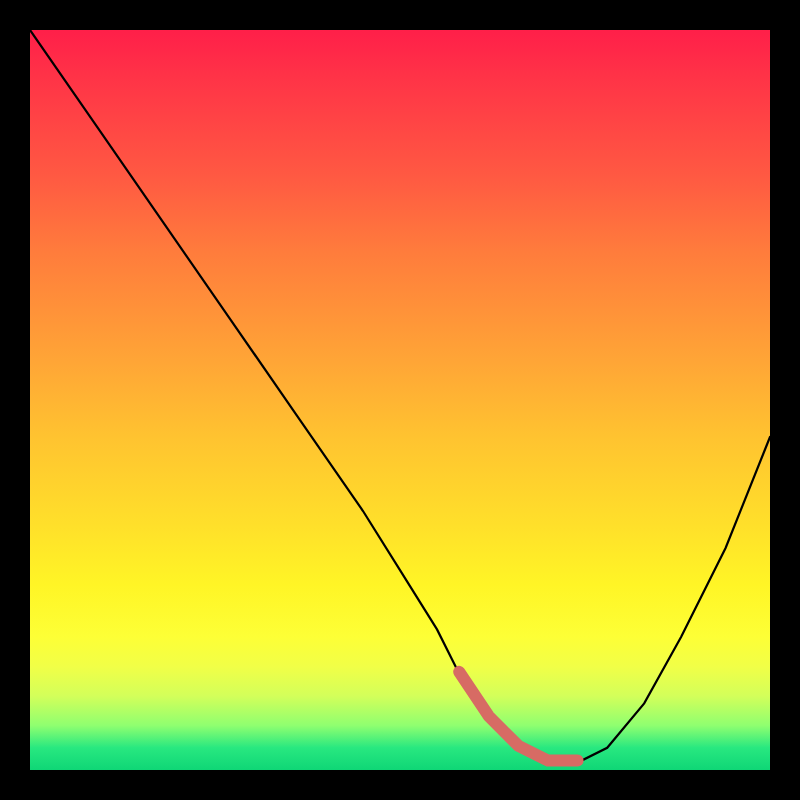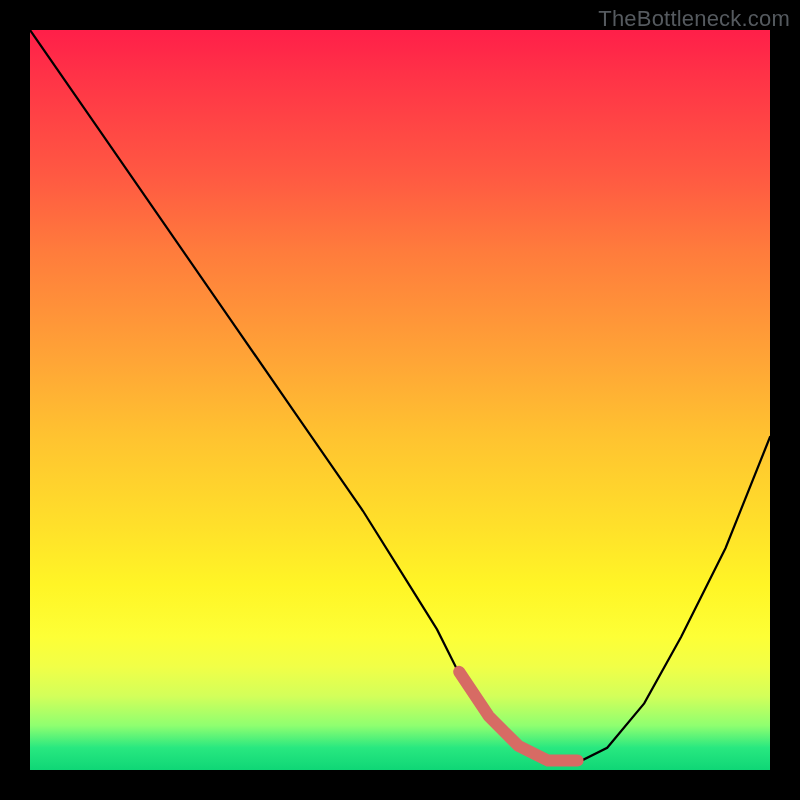--- a/index.html
+++ b/index.html
@@ -67,21 +67,20 @@
     stroke: #d76b64;
     stroke-width: 12;
     stroke-linecap: round;
   }
 </style>
 </head>
 <body>
 
 <div class="canvas-wrap">
 
-  <div class="watermark">TheBottleneck.com</div>
 
   <div class="plot-area">
     <svg class="curve" viewBox="0 0 740 740" preserveAspectRatio="none">
       <path class="curve-path" d="M0.0 0.0 L66.6 96.2 L133.2 192.4 L199.8 288.6 L266.4 384.8 L333.0 481.0 L370.0 540.2 L407.0 599.4 L429.2 643.8 L458.8 688.2 L488.4 717.8 L518.0 732.6 L547.6 732.6 L577.2 717.8 L614.2 673.4 L651.2 606.8 L695.6 518.0 L740.0 407.0" id="curvePath"></path>
       <path class="bulge-path" d="M429.2 641.8 L458.8 686.2 L488.4 715.8 L518.0 730.6 L547.6 730.6" id="bulgePath"></path>
     </svg>
   </div>
 </div>
 
 </body></html>

